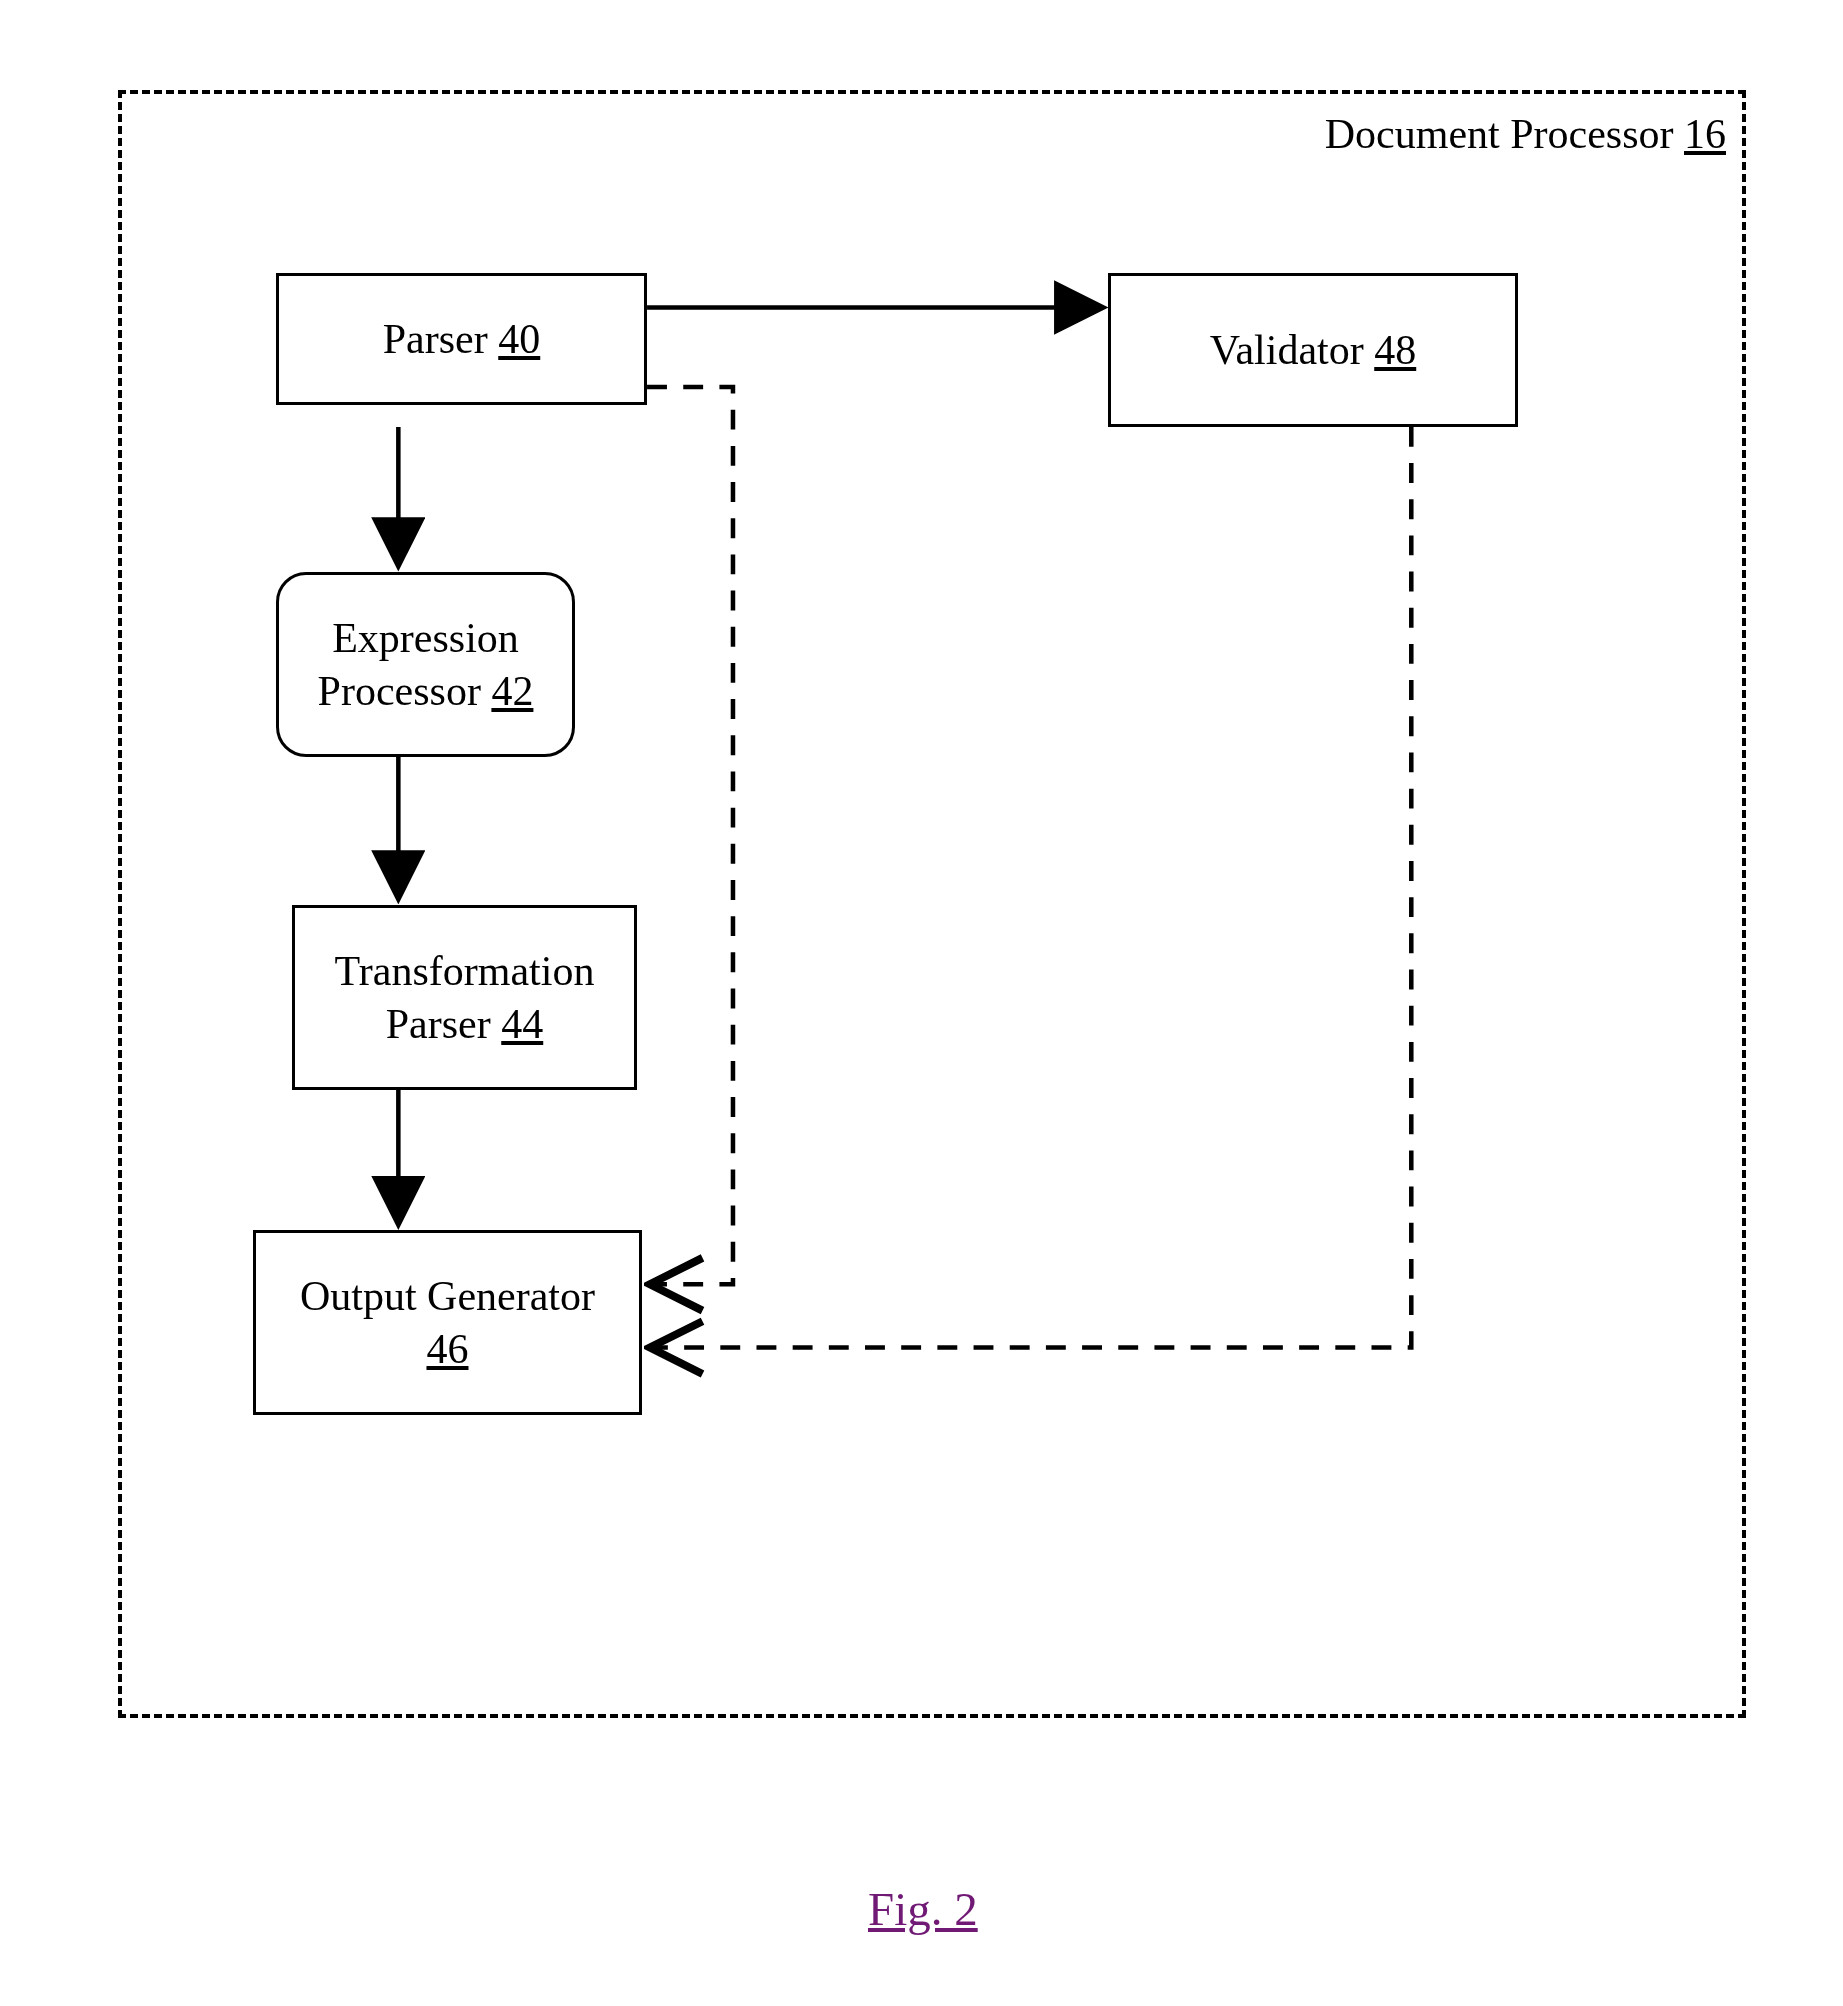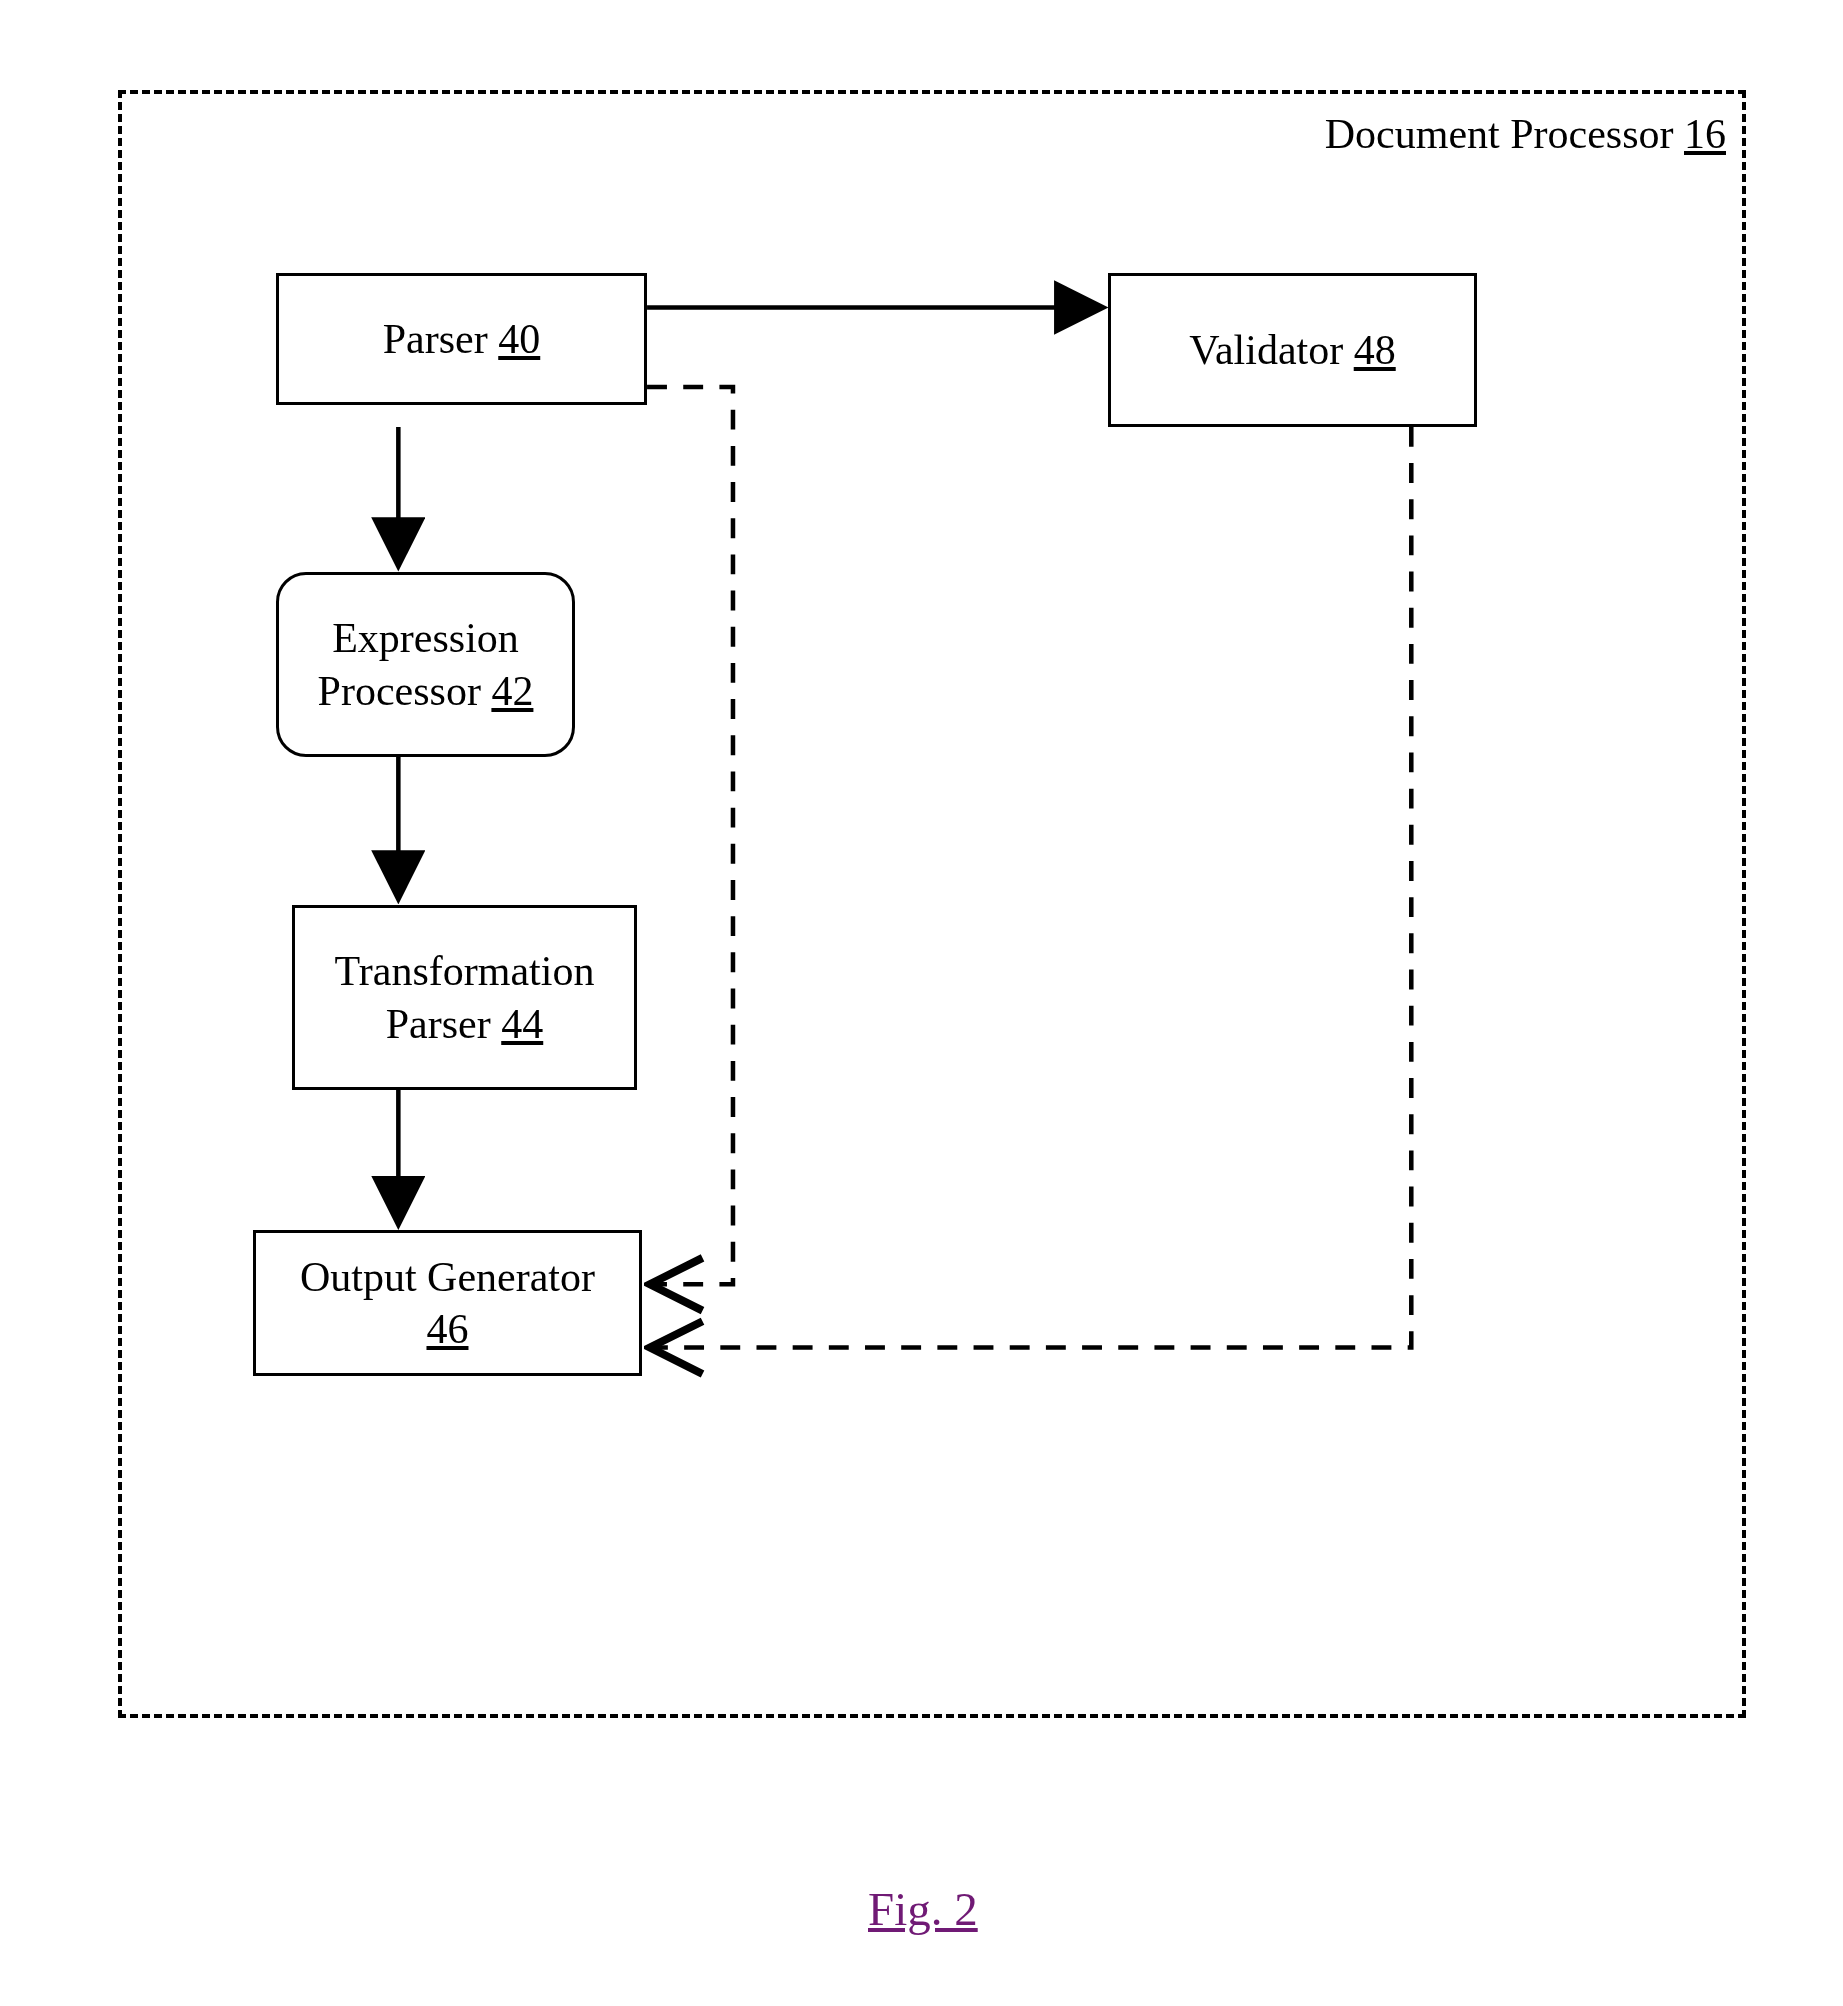--- a/index.html
+++ b/index.html
@@ -79,28 +79,28 @@
     </span>
   </div>
 
   <div class="box" style="left:276px; top:905px; width:345px; height:185px;margin-left:16px;">
     <span>
       <span>Transformation</span><br>
       <span>Parser </span><span class="num">44</span>
     </span>
   </div>
 
-  <div class="box" style="left:253px; top:1230px; width:389px; height:146px;">
+  <div class="box" style="left:253px; top:1230px; width:389px; height:185px;">
     <span>
       <span>Output Generator</span><br>
       <span class="num">46</span>
     </span>
   </div>
 
-  <div class="box" style="left:1108px; top:273px; width:369px; height:154px;">
+  <div class="box" style="left:1108px; top:273px; width:410px; height:154px;">
     <span>
       <span>Validator </span><span class="num">48</span>
     </span>
   </div>
 
   <svg class="overlay" width="1844" height="2006" viewBox="0 0 2038 2218">
     <defs>
 
       <marker id="arrow-solid" viewBox="0 0 20 20" refX="18" refY="10" markerWidth="12" markerHeight="12" orient="auto-start-reverse">
         <path d="M 0 0 L 20 10 L 0 20 z" fill="#000"></path>

